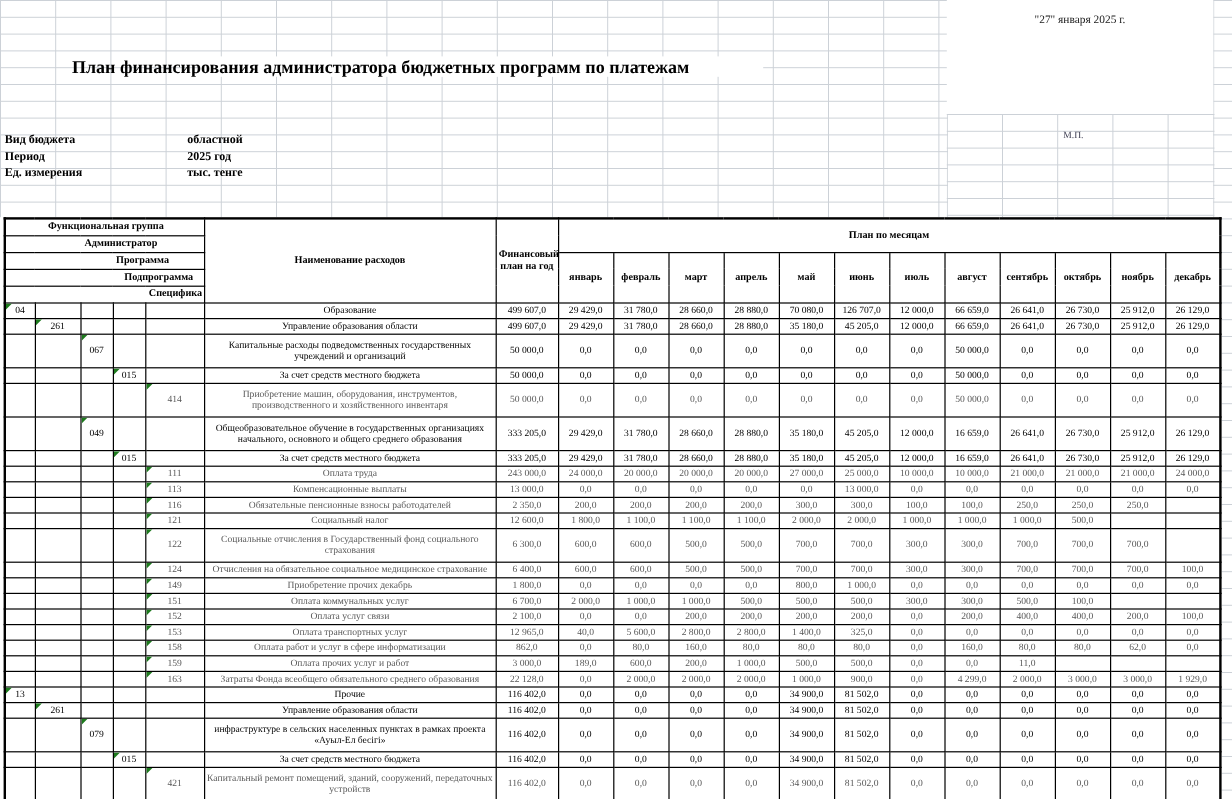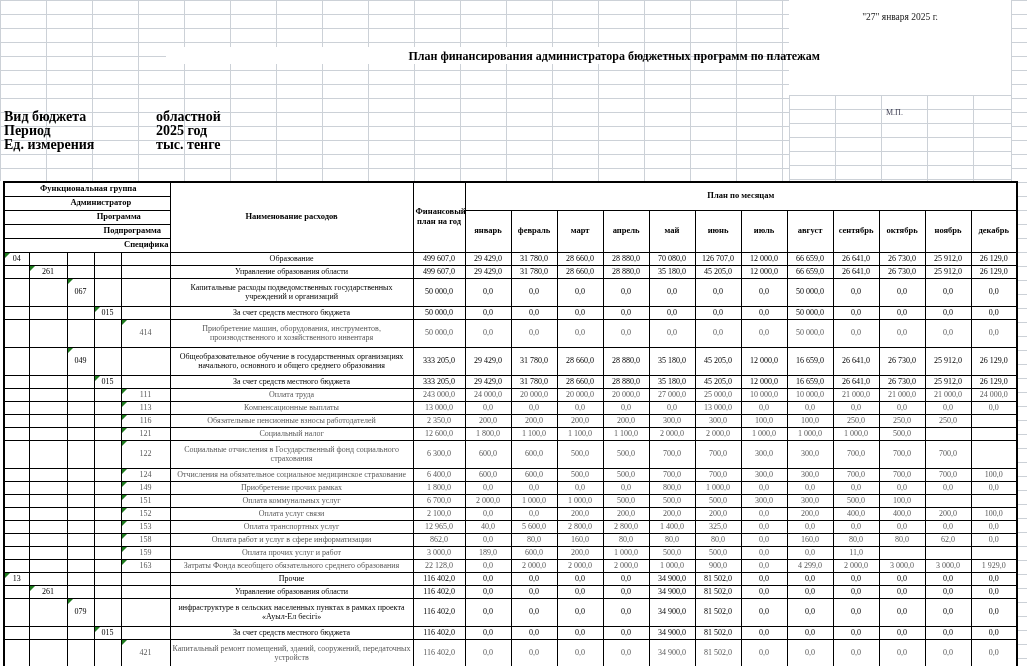--- a/index.html
+++ b/index.html
@@ -10,23 +10,23 @@
   
   .grid{
     position:absolute;
     background-image:
       linear-gradient(to right,#ccd1d7 1px,transparent 1px),
       linear-gradient(to bottom,#ccd1d7 1px,transparent 1px);
     background-size:46px 14px;
   }
   .whiteblock{position:absolute;background:#fff;}
   #date-line{position:absolute;top:12px;left:789px;width:222px;text-align:center;font-size:9.5px;color:#1a1a1a;}
-  #doc-title{position:absolute;top:49px;left:60px;width:760px;text-align:right;font-weight:bold;font-size:12px;}
+  #doc-title{position:absolute;top:49px;left:60px;width:760px;text-align:left;font-weight:bold;font-size:15px;}
   #stamp{position:absolute;top:108px;left:886px;font-size:8px;color:#3c3c50;}
-  #info{position:absolute;top:110px;left:4px;width:700px;font-size:14px;font-weight:bold;}
+  #info{position:absolute;top:110px;left:4px;width:700px;font-size:10px;font-weight:bold;}
   #info .irow{position:relative;height:14px;line-height:14px;white-space:nowrap;}
   #info .ival{position:absolute;left:152px;top:0;}
   
   #plan-table{
     position:absolute;left:3px;top:181px;border-collapse:collapse;table-layout:fixed;
     width:1013px;background:#fff;font-size:8px;
   }
   #plan-table td,#plan-table th{
     border:1px solid #000;padding:0 2px;overflow:hidden;vertical-align:middle;
     line-height:1.15;font-weight:normal;
@@ -397,21 +397,21 @@
     <td class="mcell">700,0</td>
     <td class="mcell">700,0</td>
     <td class="mcell">100,0</td>
   </tr>
       <tr class="r13 detail-row">
     <td class="codecell"></td>
     <td class="codecell"></td>
     <td class="codecell"></td>
     <td class="codecell"></td>
     <td class="codecell code">149</td>
-    <td class="namecell">Приобретение прочих рамках</td>
+    <td class="namecell">Приобретение прочих декабрь</td>
     <td class="yearcell">1 800,0</td>
     <td class="mcell">0,0</td>
     <td class="mcell">0,0</td>
     <td class="mcell">0,0</td>
     <td class="mcell">0,0</td>
     <td class="mcell">800,0</td>
     <td class="mcell">1 000,0</td>
     <td class="mcell">0,0</td>
     <td class="mcell">0,0</td>
     <td class="mcell">0,0</td>

